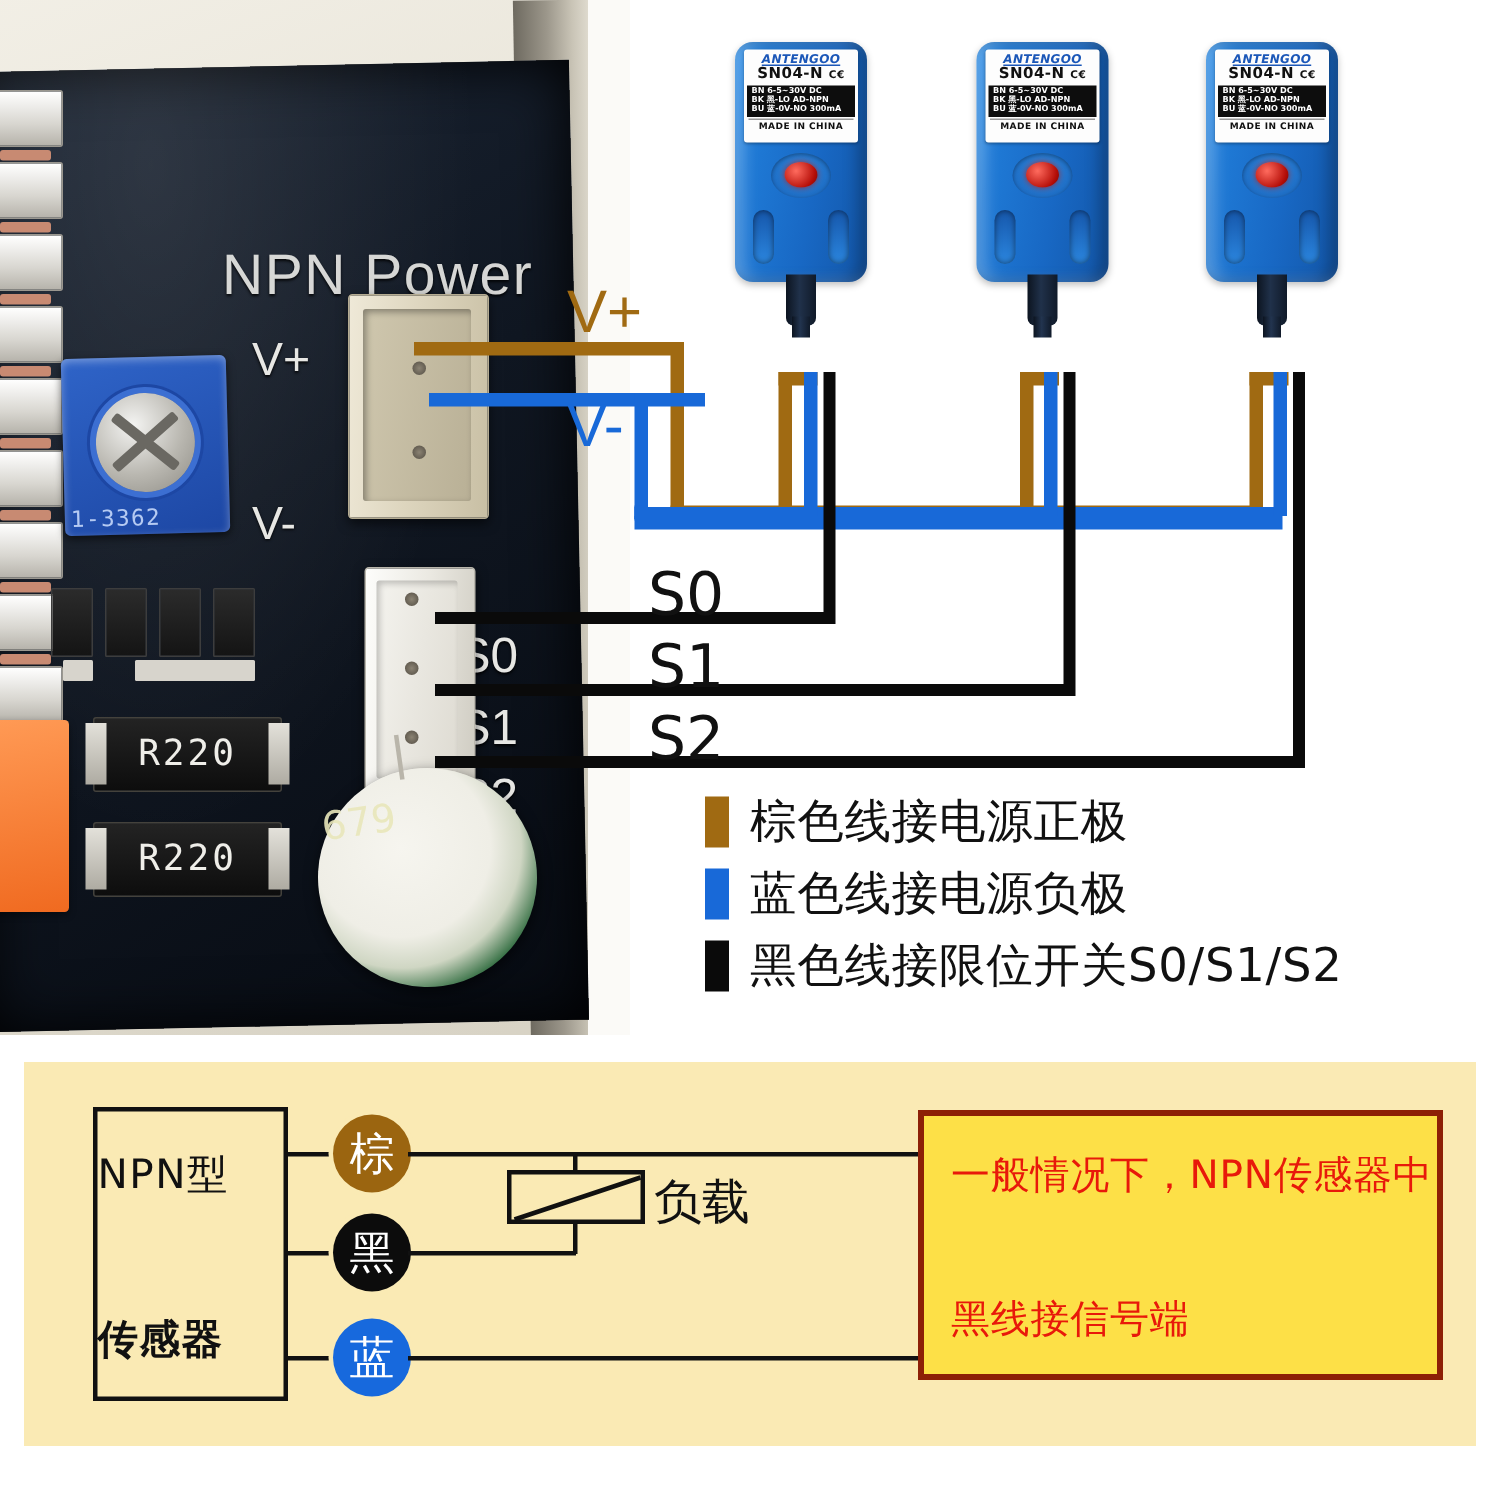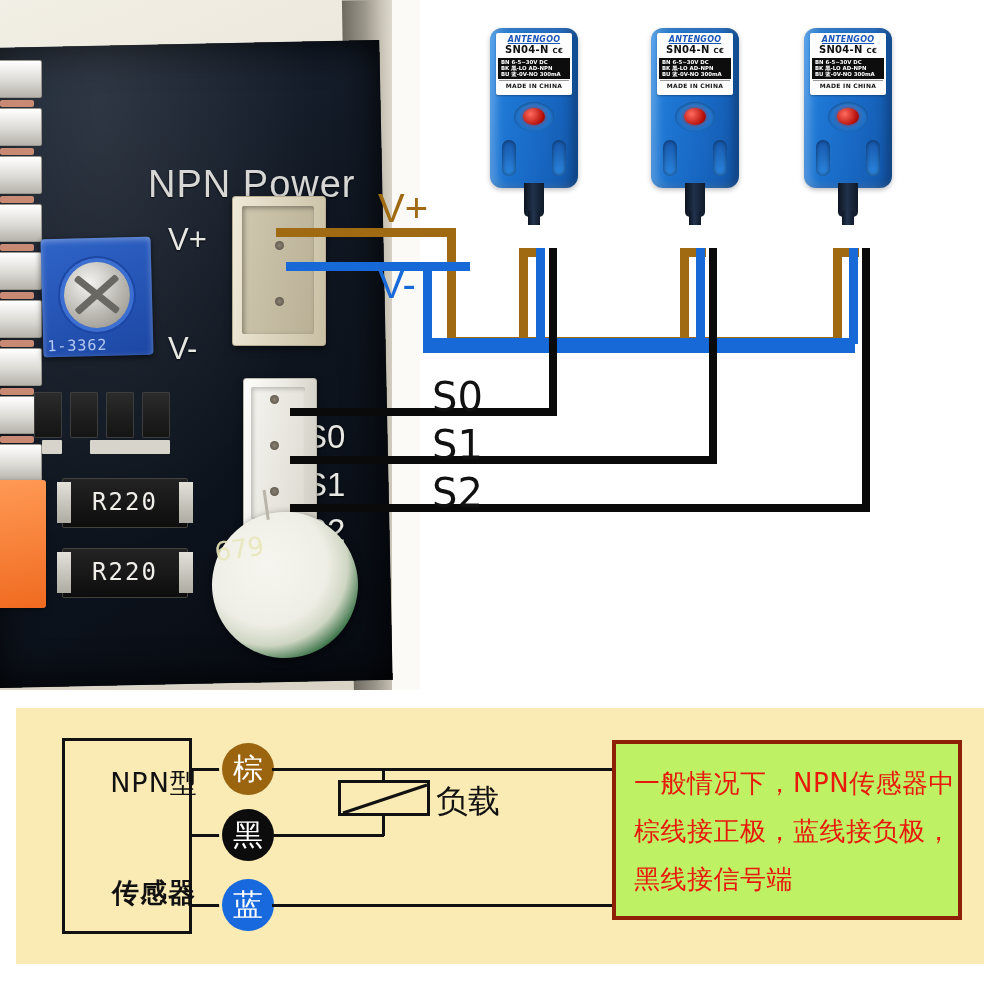--- a/index.html
+++ b/index.html
@@ -147,22 +147,22 @@
   .legend .row{display:flex;align-items:center;height:48px;}
   .legend .sw{width:16px;height:34px;margin-right:14px;flex:0 0 auto;}
   .legend .txt{font-size:31px;color:#111;font-family:"DejaVu Sans","Liberation Sans",sans-serif;
       letter-spacing:.5px;white-space:nowrap;}
 
   
   .panel{position:absolute;left:16px;top:708px;width:968px;height:256px;background:#faeab4;}
 
   .npnbox{position:absolute;left:46px;top:30px;width:130px;height:196px;border:3px solid #111;
       box-sizing:border-box;}
-  .npnbox .l{position:absolute;left:0;width:130px;text-align:center;color:#111;
-      font-size:27px;font-family:"DejaVu Sans","Liberation Sans",sans-serif;letter-spacing:1px;margin-left:24px;}
+  .npnbox .l{position:absolute;left:0;width:130px;text-align:left;color:#111;
+      font-size:27px;font-family:"DejaVu Sans","Liberation Sans",sans-serif;letter-spacing:1px;}
   .npnbox .l1{top:24px;} .npnbox .l3{top:108px;} .npnbox .l4{top:134px;font-weight:bold;}
 
   .dot{position:absolute;width:52px;height:52px;border-radius:50%;color:#fff;
       font-size:30px;font-family:"DejaVu Sans",sans-serif;
       display:flex;align-items:center;justify-content:center;
       box-shadow:0 0 0 3px #faeab4;}
   .dot-brown{background:#9b6510;}
   .dot-black{background:#0c0c0c;}
   .dot-blue{background:#1769dd;}
 
@@ -172,21 +172,21 @@
   .termtxt{position:absolute;font-size:32px;color:#111;
       font-family:"DejaVu Sans","Liberation Sans",sans-serif;letter-spacing:1px;}
 
   .load{position:absolute;left:322px;top:72px;width:92px;height:36px;border:3px solid #111;
       box-sizing:border-box;background:#faeab4;}
   .load .diag{position:absolute;left:-2px;top:-2px;width:92px;height:36px;}
   .loadtxt{position:absolute;left:420px;top:72px;font-size:32px;color:#111;
       font-family:"DejaVu Sans","Liberation Sans",sans-serif;}
 
   .notebox{position:absolute;left:596px;top:32px;width:350px;height:180px;
-      border:4px solid #8d2006;box-sizing:border-box;background:#bef264;}
+      border:4px solid #8d2006;box-sizing:border-box;background:#fde047;}
   .notebox .nl{position:absolute;left:18px;color:#e8190a;font-size:26px;
       font-family:"DejaVu Sans","Liberation Sans",sans-serif;white-space:nowrap;letter-spacing:.5px;}
   .notebox .n1{top:22px;} .notebox .n2{top:70px;} .notebox .n3{top:118px;}
 </style>
 </head>
 <body>
 
 <div class="stage">
 
   <div class="top-area">
@@ -366,20 +366,34 @@
         <div class="made">MADE IN CHINA</div>
       </div>
       <div class="ledring">
         <div class="led"></div>
       </div>
       <div class="hole l"></div>
       <div class="hole r"></div>
       <div class="cable"></div>
     </div>
 
+    <div class="legend">
+      <div class="row">
+        <span class="sw" style="background:#a06a12;"></span>
+        <span class="txt">棕色线接电源正极</span>
+      </div>
+      <div class="row">
+        <span class="sw" style="background:#1869d8;"></span>
+        <span class="txt">蓝色线接电源负极</span>
+      </div>
+      <div class="row">
+        <span class="sw" style="background:#0a0a0a;"></span>
+        <span class="txt">黑色线接限位开关S0/S1/S2</span>
+      </div>
+    </div>
   </div>
 
   <div class="panel">
 
     <div class="npnbox">
       <div class="l l1">NPN型</div>
       <div class="l l4">传感器</div>
     </div>
 
     <div class="pl" style="left:176px;top:60px;width:34px;height:3px;"></div>
@@ -406,18 +420,17 @@
     </div>
     <div class="loadtxt">负载</div>
 
     <div class="term" style="left:724px;top:53px;"></div>
     <div class="termtxt" style="left:756px;top:38px;">正极</div>
     <div class="term" style="left:724px;top:189px;"></div>
     <div class="termtxt" style="left:756px;top:174px;">负极</div>
 
     <div class="notebox">
       <div class="nl n1">一般情况下，NPN传感器中</div>
-      <div class="nl n2">棕线接正极，蓝线接负极，</div>
       <div class="nl n3">黑线接信号端</div>
     </div>
   </div>
 
 </div>
 
 </body></html>

